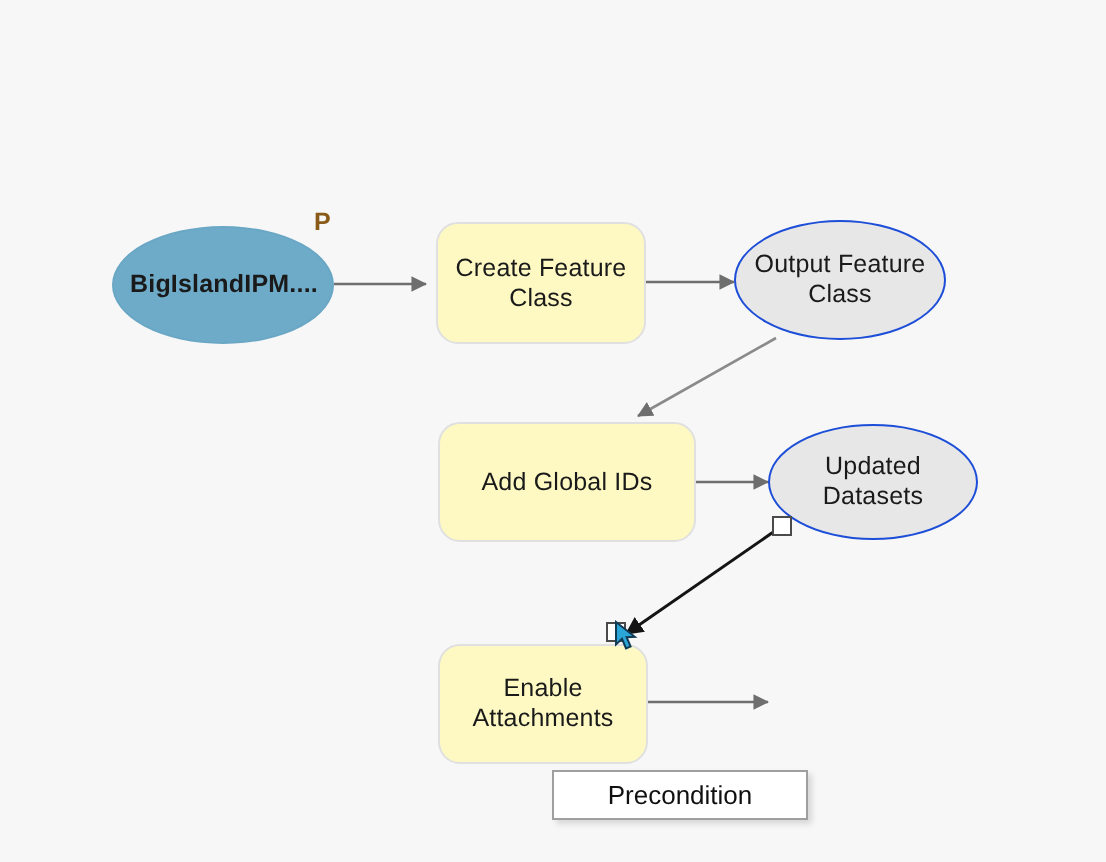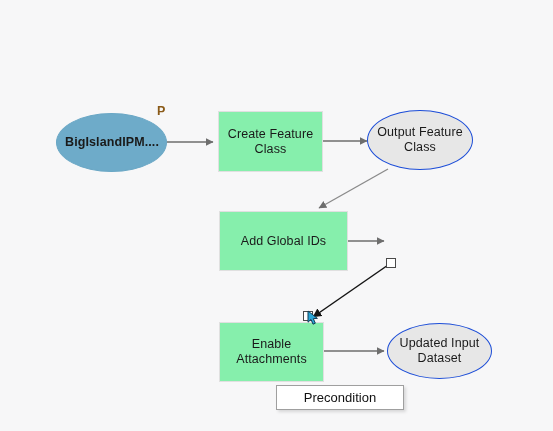--- a/index.html
+++ b/index.html
@@ -43,23 +43,23 @@
     padding: 2px 8px;
   }
   .node .lbl {
     display: block;
     width: 100%;
     white-space: pre-line;
   }
 
   
   .tool {
-    background: #86efac;
+    background: #fef9c3;
     border: 1px solid #e0e0e0;
-    border-radius: 0;
+    border-radius: 11px;
   }
 
   
   .variable {
     background: #e7e7e7;
     border: 1px solid #1d4ed8;
     border-radius: 50%;
   }
   .variable.input {
     background: #6eabc9;
@@ -161,30 +161,30 @@
 
   <div class="node variable" style="left:367px; top:110px; width:106px; height:60px;">
     <span class="lbl">Output Feature
 Class</span>
   </div>
 
   <div class="node tool" style="left:219px; top:211px; width:129px; height:60px;">
     <span class="lbl">Add Global IDs</span>
   </div>
 
+  <div class="node variable" style="left:384px; top:212px; width:105px; height:58px;">
+    <span class="lbl">Updated
+Datasets</span>
+  </div>
 
   <div class="node tool" style="left:219px; top:322px; width:105px; height:60px;">
     <span class="lbl">Enable
 Attachments</span>
   </div>
 
-  <div class="node variable" style="left:387px; top:323px; width:105px; height:56px;">
-    <span class="lbl">Updated Input
-Dataset</span>
-  </div>
 
   <div class="handle" style="left:386px; top:258px;"></div>
   <div class="handle" style="left:303px; top:311px;"></div>
 
   <svg class="cursor" style="left:307px; top:310px;" viewBox="0 0 14 16" xmlns="http://www.w3.org/2000/svg">
     <path d="M1,1 L1,12.2 L4.0,9.4 L6.0,14.2 L8.3,13.2 L6.3,8.6 L10.4,8.4 Z" fill="#2aa7d8" stroke="#123c55" stroke-width="1"></path>
   </svg>
 
   <div class="tooltip" style="left:276px; top:344px; width:128px; height:25px;">
     <span>Precondition</span>

